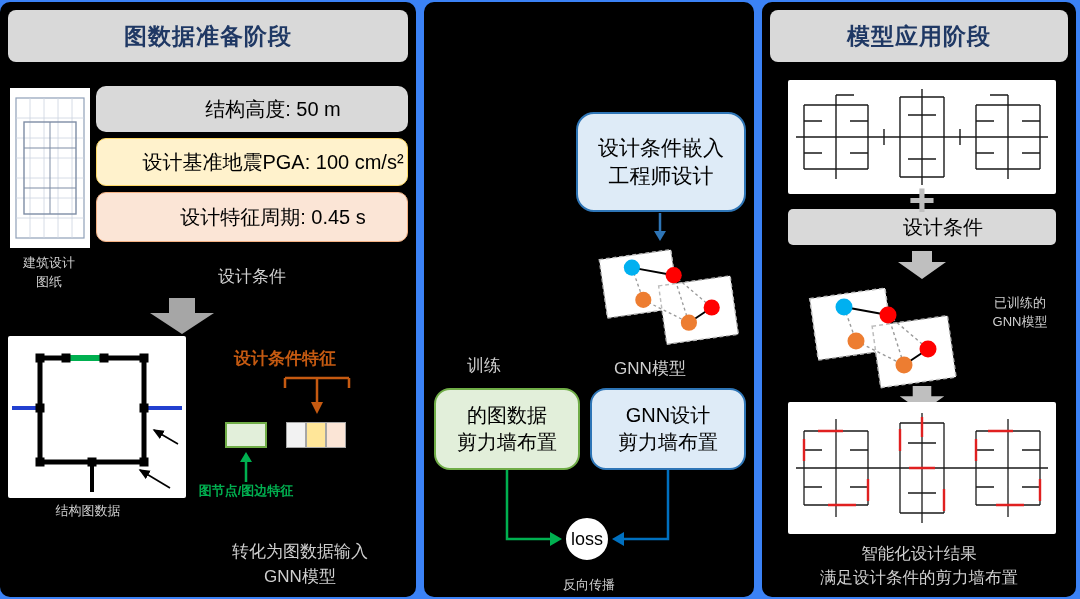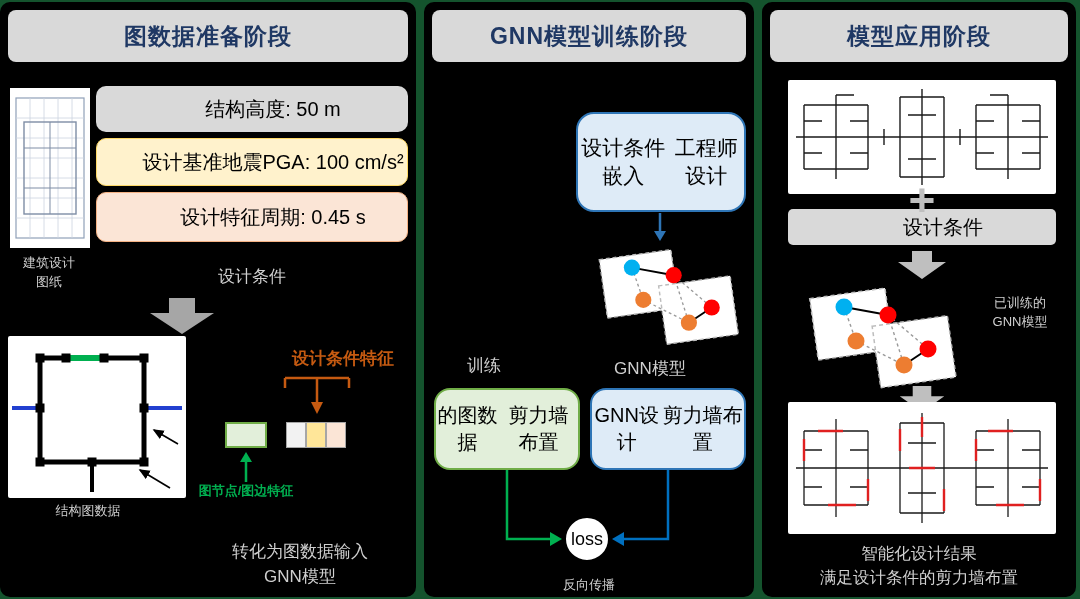--- a/index.html
+++ b/index.html
@@ -4,21 +4,21 @@
 <style>
   * { box-sizing: border-box; margin: 0; padding: 0; }
   body {
     background: #ffffff;
     font-family: "Liberation Sans", "DejaVu Sans", sans-serif;
   }
   #canvas {
     position: relative;
     width: 1080px;
     height: 599px;
-    background: #14532d;
+    background: #3b82f6;
     overflow: hidden;
   }
   .panel {
     position: absolute;
     top: 2px;
     height: 595px;
     background: #000000;
     border-radius: 10px;
   }
   #pL { left: 0;    width: 416px; }
@@ -43,21 +43,21 @@
     align-items: center;
     justify-content: center;
     border-radius: 10px;
     font-size: 20px;
     color: #000;
     padding-left: 42px;
   }
   .rbox {
     position: absolute;
     display: flex;
-    flex-direction: row;
+    flex-direction: column;
     align-items: center;
     justify-content: center;
     text-align: center;
     font-size: 20px;
     line-height: 1.35;
     color: #000;
   }
   .dimtxt {
     position: absolute;
     color: #cfcfcf;
@@ -139,21 +139,21 @@
           <rect x="27.5" y="67.5" width="9" height="9"></rect>
             <rect x="131.5" y="67.5" width="9" height="9"></rect>
           <rect x="79.5" y="121.5" width="9" height="9"></rect>
         </g>
         <line x1="170" y1="108" x2="146" y2="94" stroke="#000" stroke-width="1.6" marker-end="url(#ab)"></line>
         <line x1="162" y1="152" x2="132" y2="134" stroke="#000" stroke-width="1.6" marker-end="url(#ab)"></line>
       </svg>
     </div>
     <div class="dimtxt" style="left:8px;top:500px;width:160px">结构图数据</div>
 
-    <div class="abs" style="left:234px;top:345px;width:160px;text-align:right;color:#c55a11;font-weight:bold;font-size:17px">设计条件特征</div>
+    <div class="abs" style="left:234px;top:345px;width:160px;text-align:left;color:#c55a11;font-weight:bold;font-size:17px">设计条件特征</div>
     <svg class="abs" style="left:283px;top:374px" width="68" height="40" viewBox="0 0 68 40">
       <path d="M2,2 H66 M2,2 V12 M66,2 V12" stroke="#c55a11" stroke-width="2.5" fill="none"></path>
       <line x1="34" y1="2" x2="34" y2="28" stroke="#c55a11" stroke-width="2.5"></line>
       <polygon points="28,26 40,26 34,38" fill="#c55a11"></polygon>
     </svg>
     <div class="fbox" style="left:225px;top:420px;width:42px;background:#e2efda;border:2px solid #70ad47"></div>
     <div class="fbox" style="left:286px;top:420px;width:20px;background:#f2f2f2;border:1px solid #a6a6a6"></div>
     <div class="fbox" style="left:306px;top:420px;width:20px;background:#ffe699;border:1px solid #a6a6a6"></div>
     <div class="fbox" style="left:326px;top:420px;width:20px;background:#fbe5d6;border:1px solid #a6a6a6"></div>
     <svg class="abs" style="left:238px;top:450px" width="16" height="30" viewBox="0 0 16 30">
@@ -162,21 +162,20 @@
     </svg>
     <div class="abs" style="left:158px;top:480px;width:176px;text-align:center;color:#00b050;font-weight:bold;font-size:13px">图节点/图边特征</div>
 
     <div class="dimtxt" style="left:200px;top:538px;width:200px;font-size:17px">
       <span style="display:block">转化为图数据输入</span>
       <span style="display:block">GNN模型</span>
     </div>
   </section>
 
   <section class="panel" id="pM">
-    <div class="hdr" style="left:8px;top:8px;width:314px;height:52px">GNN模型训练阶段</div>
 
     <div class="rbox" style="left:152px;top:110px;width:170px;height:100px;background:#deebf7;border:2.5px solid #2e75b6;border-radius:18px;font-size:21px">
       <span>设计条件嵌入</span>
       <span>工程师设计</span>
     </div>
 
     <svg class="abs" style="left:228px;top:211px" width="16" height="28" viewBox="0 0 16 28">
       <line x1="8" y1="0" x2="8" y2="20" stroke="#2e75b6" stroke-width="2.5"></line>
       <polygon points="2,18 14,18 8,28" fill="#2e75b6"></polygon>
     </svg>

